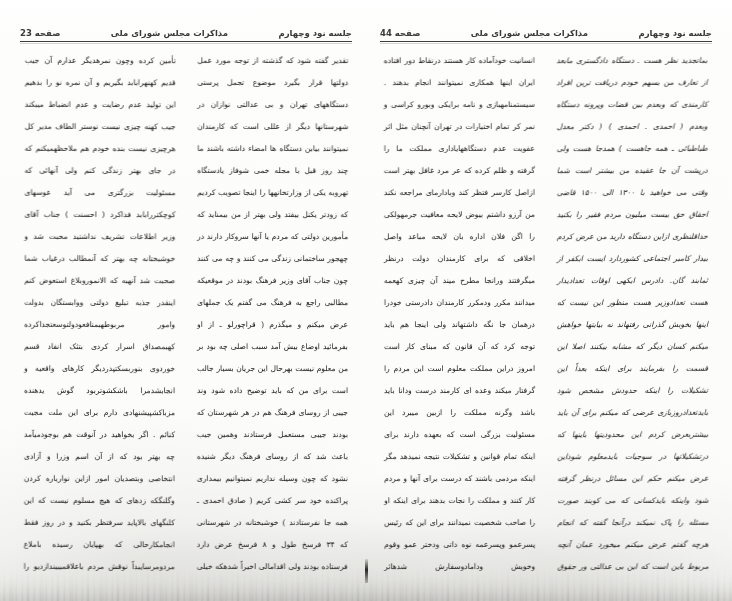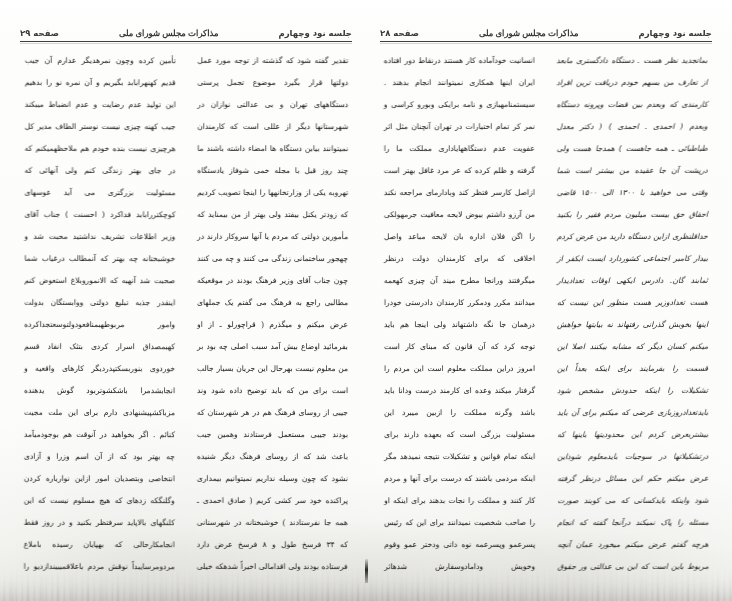--- a/index.html
+++ b/index.html
@@ -111,21 +111,21 @@
     font-size: 8.5px;
     line-height: 10px;
     color: #2c2a27;
     white-space: nowrap;
     letter-spacing: .2px;
     font-weight: 600;
     opacity: .92;
     filter: blur(.19px);
   }
   .rh-session { text-align: left; flex: 0 0 auto; }
-  .rh-title   { text-align: center; flex: 1 1 auto; font-family: Liberation Serif, serif; }
+  .rh-title   { text-align: center; flex: 1 1 auto; }
   .rh-folio   { text-align: left; flex: 0 0 auto; }
 
   .head-rule {
     height: 0;
     border-bottom: 1.6px solid #26241f;
     margin-top: 2px;
     opacity: .88;
     position: relative;
   }
   .head-rule::after {
@@ -182,21 +182,21 @@
 <body>
 
 <div id="scan-spread">
 
   <div class="page" id="page-right">
     <div class="page-inner">
 
       <div class="running-head">
         <div class="rh-slot rh-session">جلسه نود وچهارم</div>
         <div class="rh-slot rh-title">مذاکرات مجلس شورای ملی</div>
-        <div class="rh-slot rh-folio">صفحه ۲۸</div>
+        <div class="rh-slot rh-folio">صفحه 44</div>
       </div>
       <div class="head-rule"></div>
 
       <div class="columns">
         <div class="text-col">
           <p class="body-text has-indent">بماتجدید نظر هست . دستگاه دادگستری مابعد از تعارف من بسهم خودم دریافت ترین افراد کارمندی که وبعدم بین قضات وپرونه دستگاه وبعدم ( احمدی . احمدی ) ( دکتر معدل طباطبائی ـ همه جاهست ) همدجا هست ولی درپشت آن جا عقیده من بیشتر است شما وقتی می خواهید با ۱۳۰۰ الی ۱۵۰۰ قاضی احقاق حق بیست میلیون مردم فقیر را بکنید حداقلنظری ازاین دستگاه دارید من عرض کردم بیدار کامبر اجتماعی کشوردارد ایست ابکفر از ثمابند گان. دادرس ایکهی اوقات تعدادیدار هست تعدادوزیر هست منظور این نیست که اینها بخوبش گذرانی رفتهاند نه بیابتها خواهش میکنم کسان دیگر که مشابه بیکنند اصلا این قسمت را بفرمایند برای اینکه بعداً این تشکیلات را اینکه حدودش مشخص شود بایدتعدادروزبازی عرضی که میکنم برای آن باید بیشتربعرض کردم این محدودیتها باینها که درتشکیلاتها در سوجیات بایدمعلوم شوداین عرض میکنم حکم این مسائل درنظر گرفته شود واینکه بایدکسانی که می کوبند صورت مسئله را پاک نمیکند درآنجا گفته که انجام هرچه گفتم عرض میکنم میخورد عمان آنچه مربوط باین است که این بی عدالتی ور حقوق مردم اینها از نظر حکم شما وزارت بقاله</p>
         </div>
         <div class="text-col">
           <p class="body-text">انسانیت خودآماده کار هستند درنقاط دور افتاده ایران اینها همکاری نمیتوانند انجام بدهند . سیستمنامهبازی و نامه برایکی وبورو کراسی و نمر کر تمام اختیارات در تهران آنچنان مثل اثر عفویت عدم دستگاههایاداری مملکت ما را گرفته و ظلم کرده که عر مرد غافل بهتر است ازاصل کارسر فتظر کند وبادارمای مراجعه نکند من آرزو داشتم بیوض لایحه معافیت جرمهولکی را اگن فلان اداره بان لایحه مباعد واصل اخلاقی که برای کارمندان دولت درنظر میگرفتند ورانجا مطرح میند آن چیزی کهعمه میدانند مکرر ودمکرر کارمندان دادرستی خودرا درهمان جا نگه داشتهاند ولی اینجا هم باید توجه کرد که آن قانون که مبنای کار است امروز دراین مملکت معلوم است این مردم را گرفتار میکند وعده ای کارمند درست ودانا باید باشد وگرنه مملکت را ازبین میبرد این مسئولیت بزرگی است که بعهده دارند برای اینکه تمام قوانین و تشکیلات نتیجه نمیدهد مگر اینکه مردمی باشند که درست برای آنها و مردم کار کنند و مملکت را نجات بدهند برای اینکه او را صاحب شخصیت نمیدانند برای این که رئیس پسرعمو وپسرعمه نوه داتی ودختر عمو وقوم وخویش ودامادوسفارش شدهاثر جیجهمیدهدنهآن بنکی را که مستحق و مستعد است ( صحیح است ) اما هستندکارمندانی که بانمام این بیصفاقتیها بانمام این بی توجهی باز روی شرافت و</p>
         </div>
@@ -204,21 +204,21 @@
 
     </div>
   </div>
 
   <div class="page" id="page-left">
     <div class="page-inner">
 
       <div class="running-head">
         <div class="rh-slot rh-session">جلسه نود وچهارم</div>
         <div class="rh-slot rh-title">مذاکرات مجلس شورای ملی</div>
-        <div class="rh-slot rh-folio">صفحه ۲۹</div>
+        <div class="rh-slot rh-folio">صفحه 23</div>
       </div>
       <div class="head-rule"></div>
 
       <div class="columns">
         <div class="text-col">
           <p class="body-text has-indent">تقدیر گفته شود که گذشته از توجه مورد عمل دولتها قرار بگیرد موضوع تجمل پرستی دستگاههای تهران و بی عدالتی نوازان در شهرستانها دیگر از عللی است که کارمندان نمیتوانند بیابن دستگاه ها امضاء داشته باشند ما چند روز قبل با مجله خمی شوفاز یادستگاه تهروبه یکی از وزارتخانهها را اینجا تصویب کردیم که زودتر یکنل بیفتد ولی بهتر از من بیمناید که مأمورین دولتی که مردم یا آنها سروکار دارند در چهجور ساختمانی زندگی می کنند و چه می کنند چون جناب آقای وزیر فرهنگ بودند در موقعیکه مطالبی راجع به فرهنگ می گفتم یک جملهای عرض میکنم و میگذرم ( قراچورلو ـ از او بفرمائید اوضاع بیش آمد سبب اصلی چه بود بر من معلوم نیست بهرحال این جریان بسیار جالب است برای من که باید توضیح داده شود وند جیبی از روسای فرهنگ هم در هر شهرستان که بودند جیبی مستعمل فرستادند وهمین جیب باعث شد که از روسای فرهنگ دیگر شنیده نشود که چون وسیله نداریم نمیتوانیم بیمداری پراکنده خود سر کشی کریم ( صادق احمدی ـ همه جا نفرستادند ) خوشبختانه در شهرستانی که ۳۴ فرسخ طول و ۸ فرسخ عرض دارد فرستاده بودند ولی اقدامالی اخیراً شدهکه خیلی قابل توجه است تلگرافی رسید که جیب ها عوض میشود و نو میشود اما نمیدانم کسی هست بفرماید چطور شد آن جیب ها رفت</p>
         </div>
         <div class="text-col">
           <p class="body-text">تأمین کرده وچون نمرهدیگر عدارم آن جیب قدیم کهنهرابابد بگیریم و آن نمره نو را بدهیم این تولید عدم رضایت و عدم انضباط میبکند جیب کهنه چیزی نیست نوستر الطاف مدیر کل هرچیزی نیست بنده خودم هم ملاحظهمیکنم که در جای بهتر زندگی کنم ولی آنهائی که مسئولیت بزرگتری می آید عوسهای کوچکتررابابد فداکرد ( احسنت ) جناب آقای وزیر اطلاعات تشریف نداشتید محبت شد و خوشبختانه چه بهتر که آنمطالب درغیاب شما صحبت شد آنهبه که الانموروبلاغ استعوض کنم اینقدر جذبه تبلیغ دولتی ووابستگان بدولت وامور مربوطهبمنافعودولتوسعتجداکرده کهبمصداق اسرار کردی بتثک انفاد قسم خوردوی بنوربسکتپدردیگر کارهای واقعیه و انجابشدمرا باشکشوتربود گوش یدهنده مزباکشپیشنهادی دارم برای این ملت مجیت کنائم . اگر بخواهید در آنوقت هم بوجودمیآمد چه بهتر بود که از آن اسم وزرا و آزادی انتخاصی وبتصدیان امور ازاین نواریاره کردن وگلنگکه زدهای که هیچ مسلوم نیست که این کلنگهای بالاپاید سرفتظر بکنید و در روز فقط انجامکارحالی که بهپایان رسیده باملاع مردومرسایبداً نوقش مردم باعلاقمیبیندازدیو را باز میبکنند و میدانند که برایقریب دادن آنهابات چون غریبه اجتماع انتهانمیبکند ( دکتر سعید ـ وزیر اطلاعات در کارخودوشی وارد است میدانندچه بکند ) بشد اجرای مطالب تشکیل شده بود بر اثر احترامهردم و دولتبه قانون توفیقهائی جاصل کردند اصولا بابن اندازه قانونهای مدرن ندارند بیشتر رویباخبرابهبه متنخود تمام پیشرفتعاراکنودندبیسبرای</p>
         </div>

